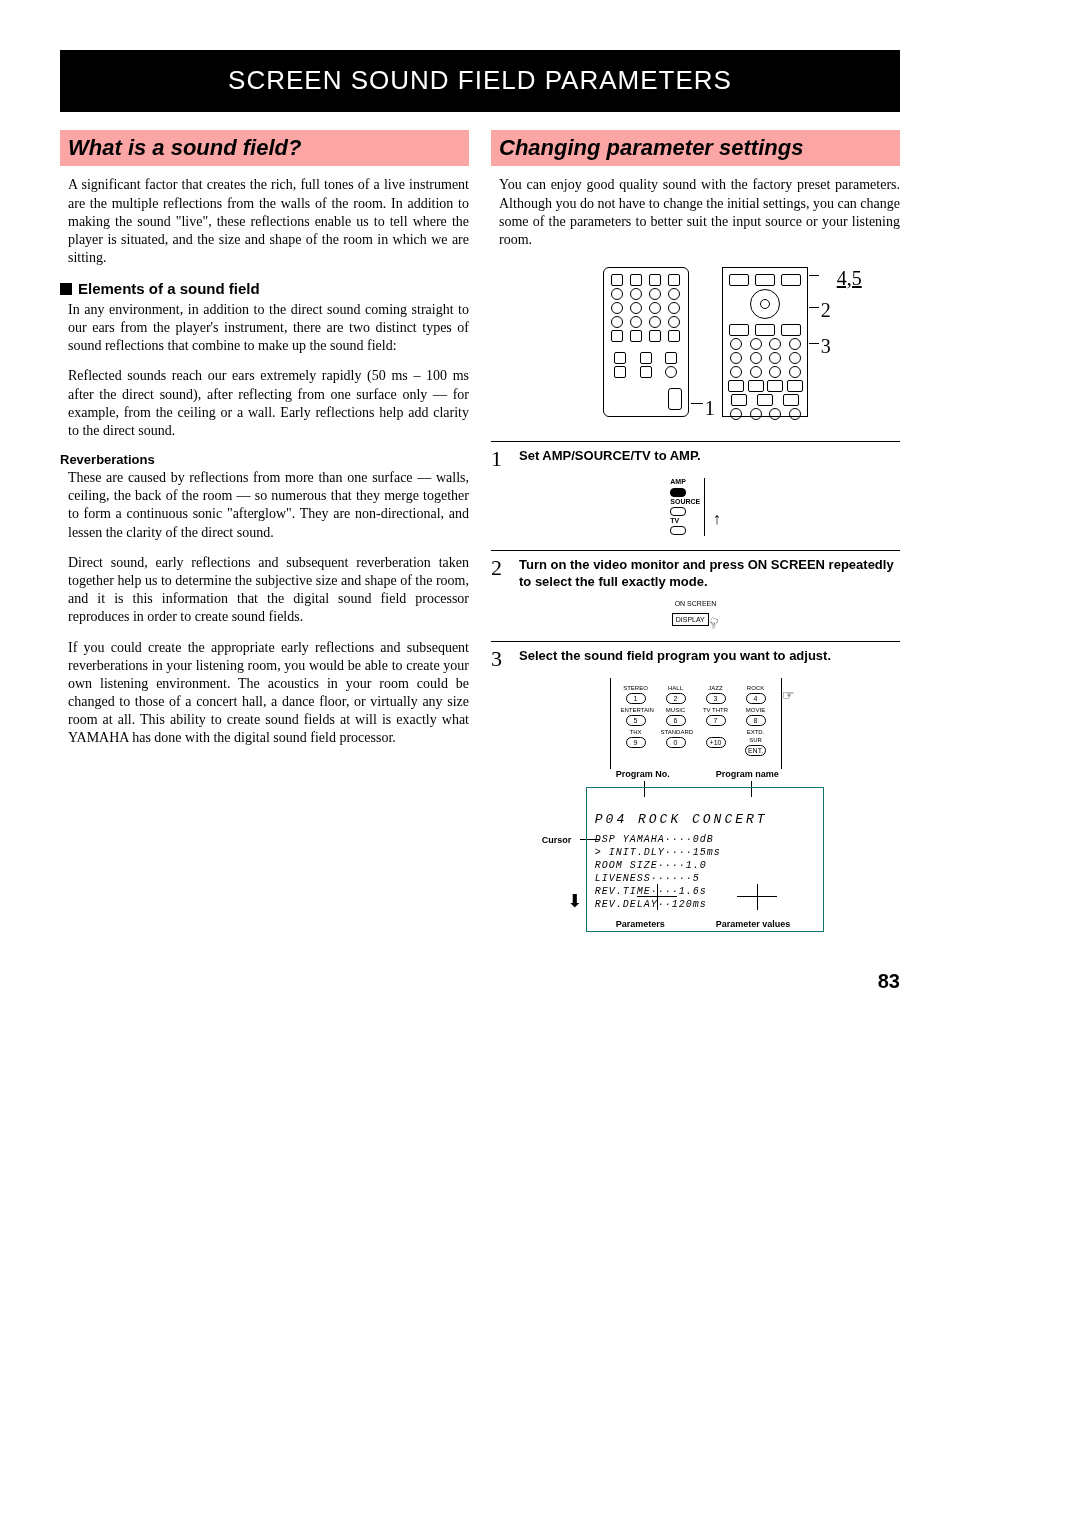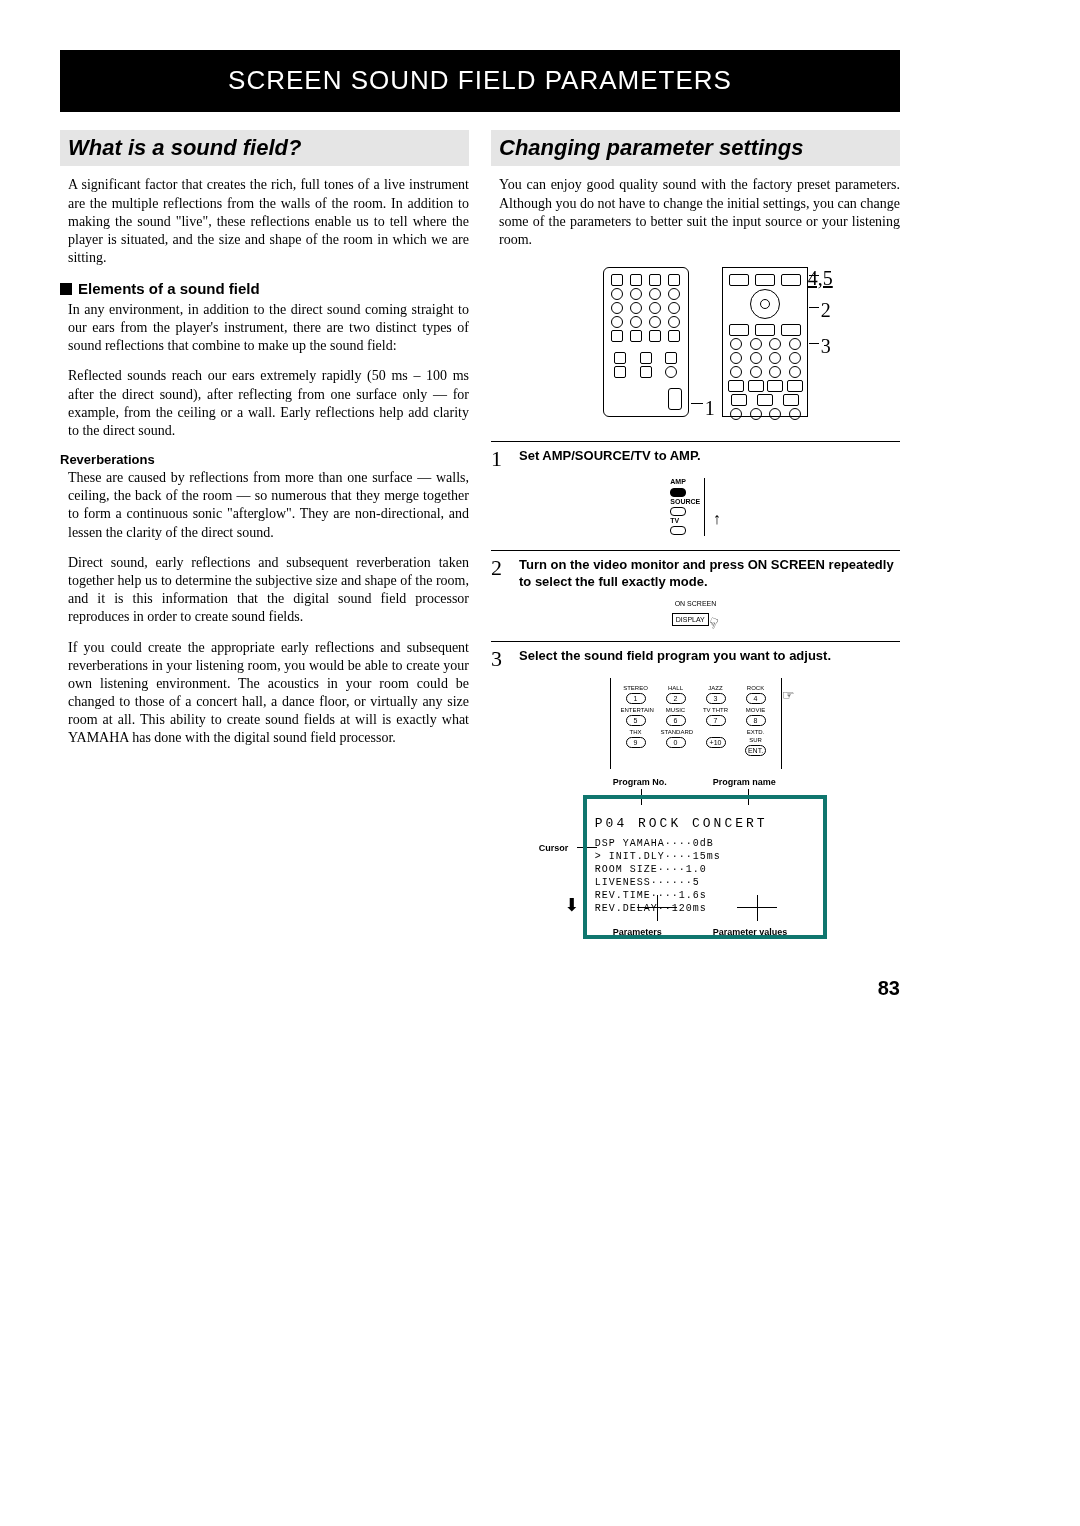--- a/index.html
+++ b/index.html
@@ -25,21 +25,21 @@
   }
   .columns {
     display: flex;
     gap: 22px;
   }
   .col {
     flex: 1;
     min-width: 0;
   }
   .section-head {
-    background: #e5e5e5;
+    background: #fca5a5;
     font-family: Arial, Helvetica, sans-serif;
     font-weight: bold;
     font-style: italic;
     font-size: 22px;
     padding: 4px 8px;
     margin: 0 0 10px 0;
   }
   p { margin: 0 0 12px 8px; text-align: justify; }
   .sub-h {
     font-family: Arial, Helvetica, sans-serif;
@@ -156,26 +156,27 @@
   }
   .prog-grid .prow{display:flex;gap:10px;margin:3px 0;}
   .prog-grid .pc{width:30px;}
   .prog-grid .pc .pb{
     border:1px solid #000;border-radius:8px;padding:0 2px;
     display:inline-block;min-width:14px;font-size:7px;
   }
   .darrow{font-size:18px;margin-top:4px;display:inline-block;}
   .osd{
     display:inline-block;text-align:left;position:relative;
-    font-family:Arial;font-size:9px;margin-top:26px;
+    font-family:Arial;font-size:9px;margin-top:18px;
   }
   .osd .screen{
-    border:4px solid #0f766e;width:220px;padding:17px 8px 20px 8px;
+    border:1px solid #0f766e;width:220px;padding:24px 8px 20px 8px;
     font-family:"Courier New",monospace;font-size:10px;letter-spacing:1px;
     position:relative;
+    font-style:italic;
   }
   .osd .hdr{font-size:13px;letter-spacing:3px;margin-bottom:4px;}
   .osd .lbl{position:absolute;font-weight:bold;font-size:9px;white-space:nowrap;}
   .osd .ln{position:absolute;border-left:1px solid #000;height:14px;}
   .side-tabs{
     position:absolute;
     right:12px;
     top:1070px;
     display:flex;flex-direction:column;gap:6px;
   }
@@ -316,21 +317,21 @@
               <span></span>
               <span></span>
               <span></span>
               <span></span>
             </div>
         </div>
         
         <span class="nlabel" style="left:102px;top:128px;">1</span>
         <span class="bline" style="left:88px;top:136px;width:12px;height:1px;"></span>
 
-        <span class="nlabel" style="left:205px;top:-2px;text-decoration:underline;">4,5</span>
+        <span class="nlabel" style="left:234px;top:-2px;text-decoration:underline;">4,5</span>
         <span class="bline" style="left:206px;top:8px;width:10px;height:1px;"></span>
 
         <span class="nlabel" style="left:218px;top:30px;">2</span>
         <span class="bline" style="left:206px;top:40px;width:10px;height:1px;"></span>
 
         <span class="nlabel" style="left:218px;top:66px;">3</span>
         <span class="bline" style="left:206px;top:76px;width:10px;height:1px;"></span>
       </div>
     </div>
 

